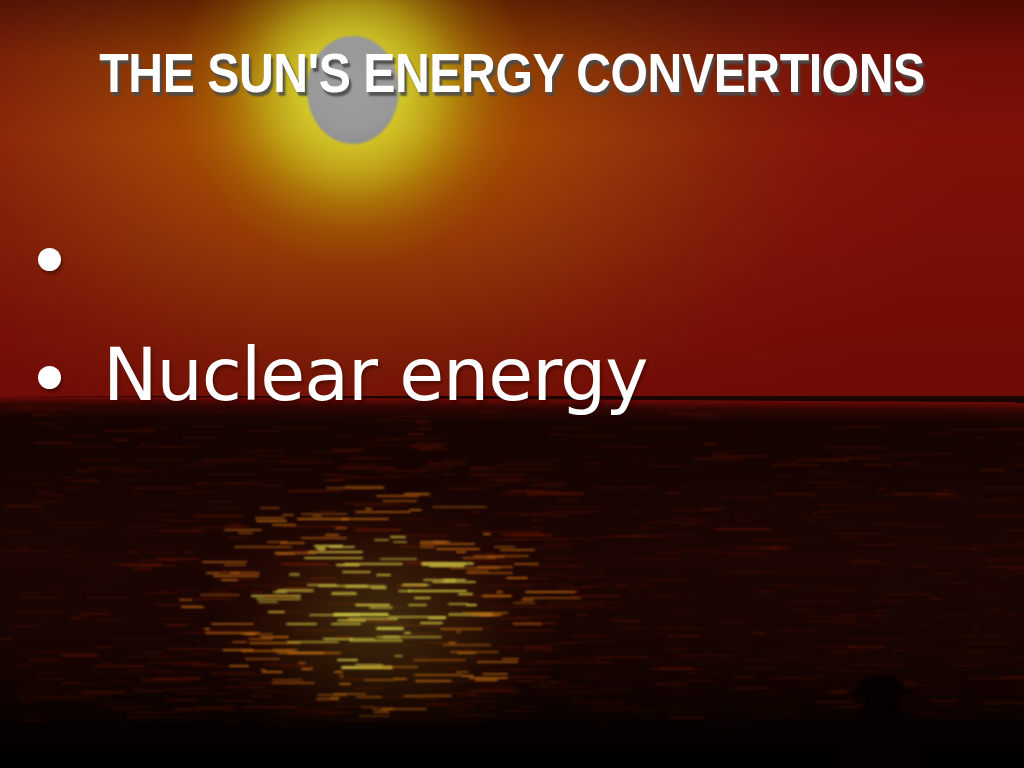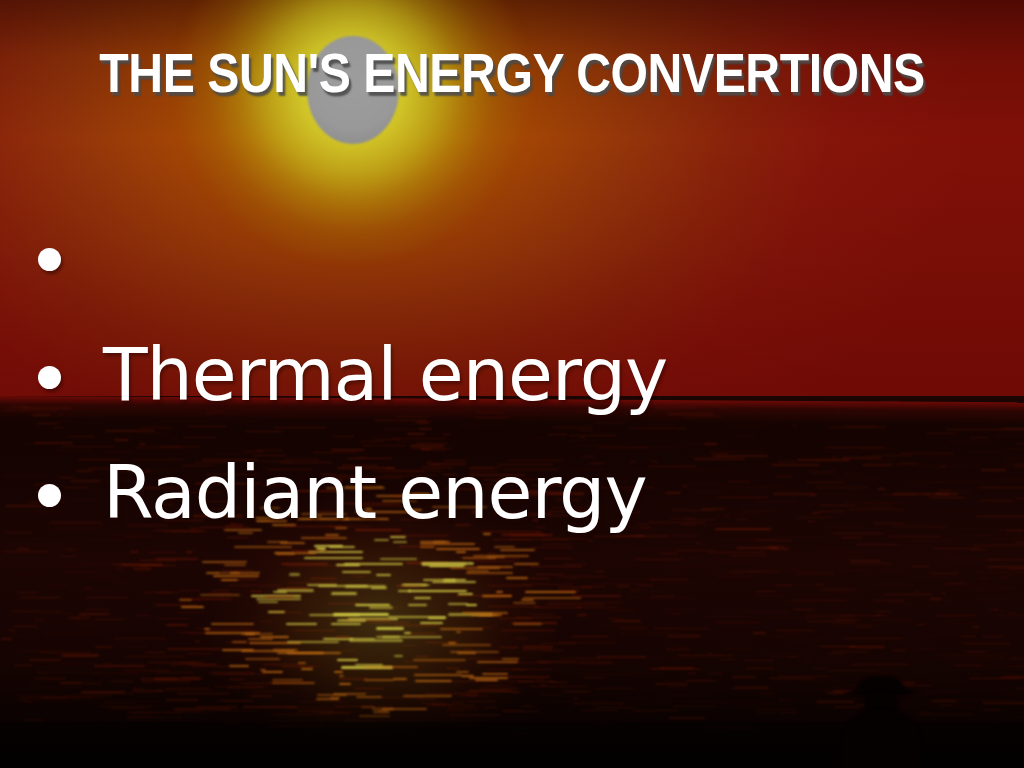--- a/index.html
+++ b/index.html
@@ -1767,21 +1767,17 @@
   </div>
 
   <div class="title">THE SUN'S ENERGY CONVERTIONS</div>
 
   <div class="bullets">
     <div class="bullet-row">
       <span class="bullet-dot"></span>
     </div>
     <div class="bullet-row">
       <span class="bullet-dot"></span>
-      <span class="bullet-text">Thermal energy</span>
-    </div>
-    <div class="bullet-row">
-      <span class="bullet-dot"></span>
-      <span class="bullet-text">Radiant energy</span>
+      <span class="bullet-text">Nuclear energy</span>
     </div>
   </div>
 
 </div>
 
 </body></html>

